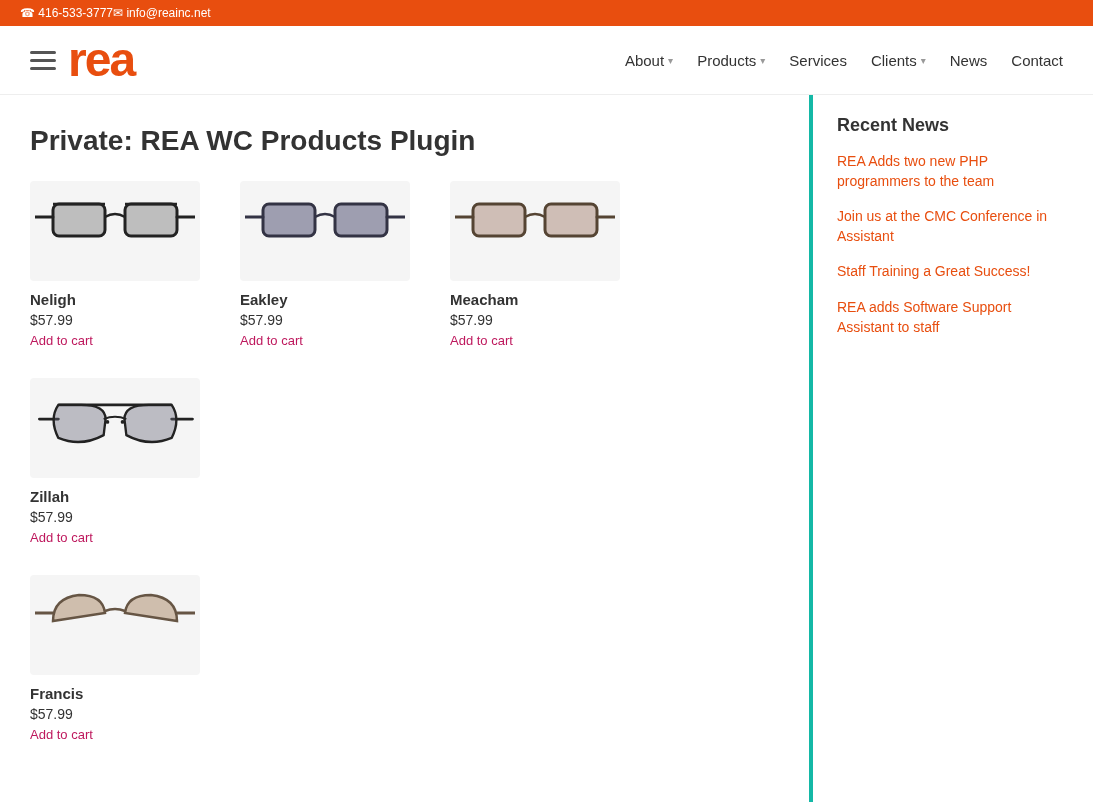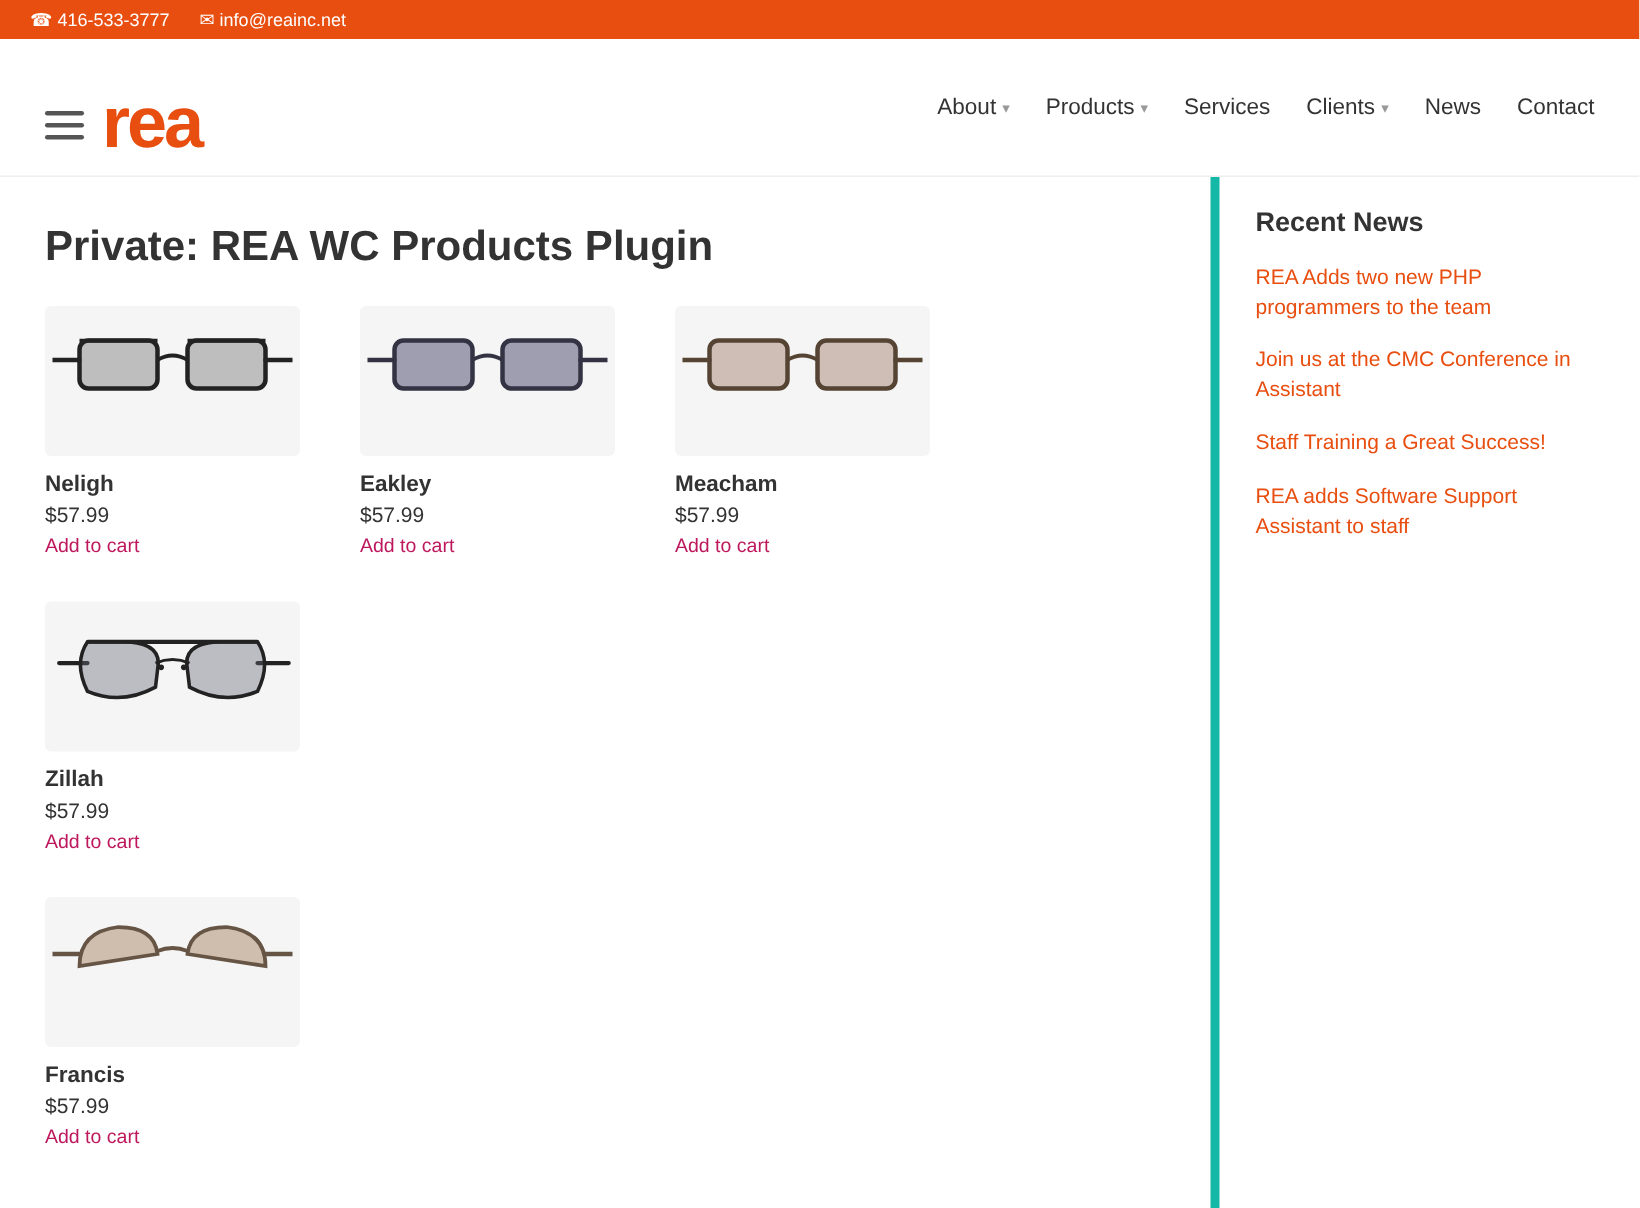--- a/index.html
+++ b/index.html
@@ -6,36 +6,34 @@
     body { font-family: Arial, sans-serif; font-size: 14px; color: #333; background: #fff; }
 
     
     .top-bar {
       background: #e84e0f;
       color: #fff;
       padding: 6px 20px;
       font-size: 12px;
       display: flex;
       align-items: center;
-      gap: 20px;
     }
 
     
     .header {
       display: flex;
       align-items: center;
       justify-content: space-between;
       padding: 10px 30px;
       border-bottom: 1px solid #eee;
     }
     .logo-area {
       display: flex;
       align-items: center;
       gap: 12px;
-      margin-top: 23px;
     }
     .hamburger {
       display: flex;
       flex-direction: column;
       gap: 5px;
       cursor: pointer;
     }
     .hamburger span {
       display: block;
       width: 26px;
@@ -73,21 +71,21 @@
     
     .main-container {
       display: flex;
       min-height: 600px;
     }
 
     
     .content {
       flex: 1;
       padding: 30px 30px 30px 30px;
-      border-right: 6px solid #14b8a6;
+      border-right: 4px solid #14b8a6;
     }
     .page-title {
       font-size: 28px;
       font-weight: bold;
       color: #333;
       margin-bottom: 24px;
     }
     .product-row {
       display: flex;
       gap: 0;

